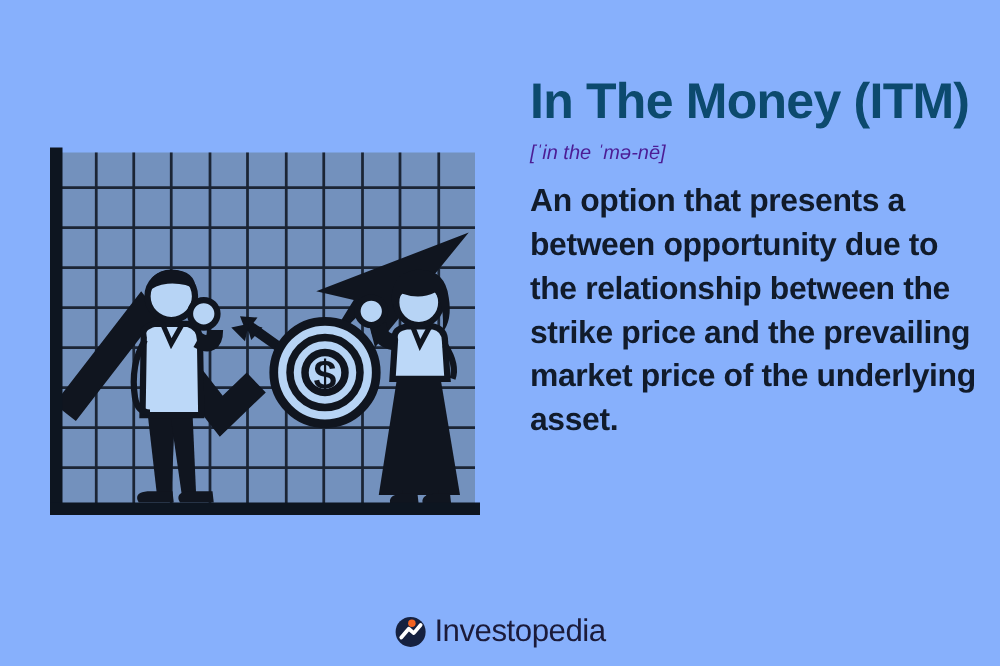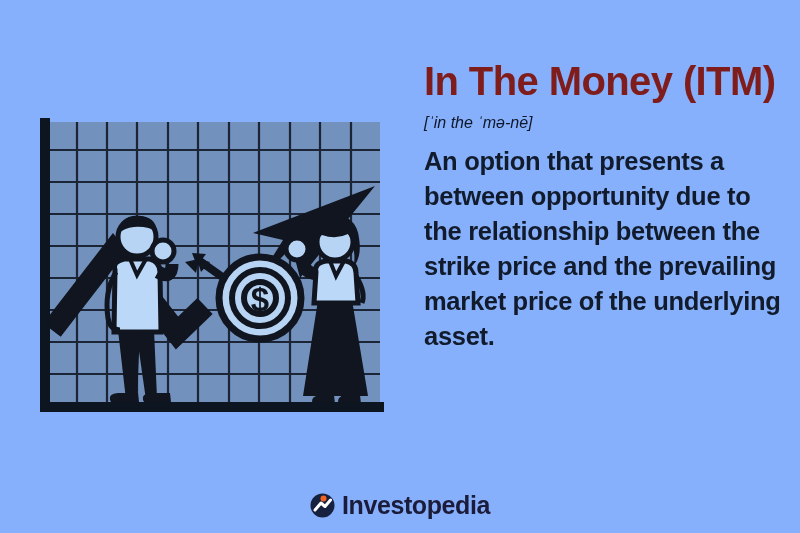--- a/index.html
+++ b/index.html
@@ -43,30 +43,30 @@
     width: 360px;
   }
 
   #term-title {
     margin: 0;
     font-family: "Liberation Sans", sans-serif;
     font-size: 40px;
     line-height: 47px;
     font-weight: bold;
     letter-spacing: -0.6px;
-    color: #7f1d1d;
+    color: #0c4a6e;
   }
 
   #pronunciation {
     margin: 8px 0 0 0;
     font-family: "Liberation Sans", sans-serif;
     font-size: 16px;
     line-height: 20px;
     font-style: italic;
-    color: #0f172a;
+    color: #4c1d95;
     letter-spacing: 0px;
   }
 
   #definition {
     margin: 11px 0 0 0;
     font-family: "Liberation Sans", sans-serif;
     font-size: 25.5px;
     line-height: 35px;
     font-weight: bold;
     color: #111b2b;
@@ -87,21 +87,21 @@
   #logo-mark {
     display: block;
     width: 25px;
     height: 25px;
     flex: none;
   }
   #logo-wordmark {
     font-family: "Liberation Sans", sans-serif;
     font-size: 25px;
     line-height: 25px;
-    font-weight: bold;
+    font-weight: normal;
     letter-spacing: -0.4px;
     color: #1b1b3a;
   }
 </style>
 </head>
 <body>
 
 <div id="card">
 
   <div id="illustration">

